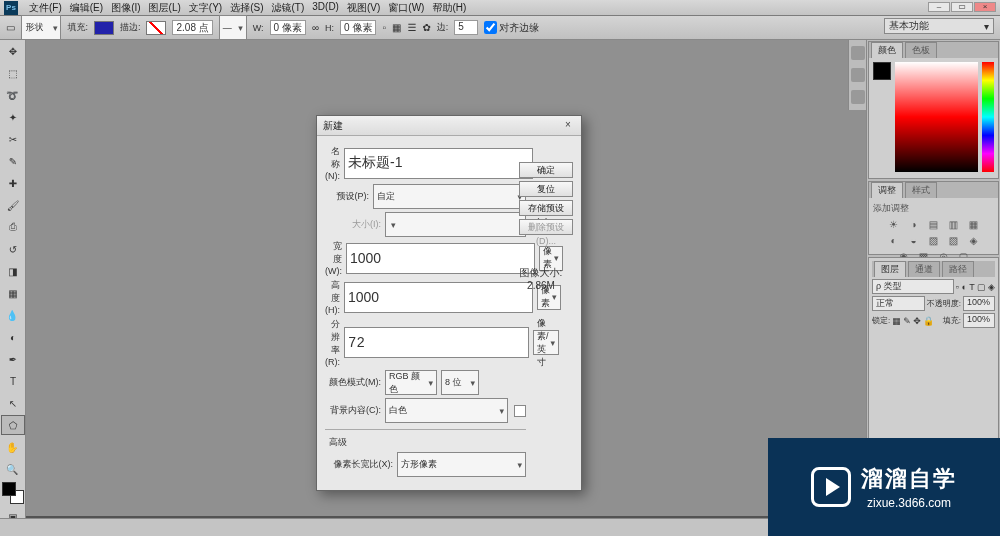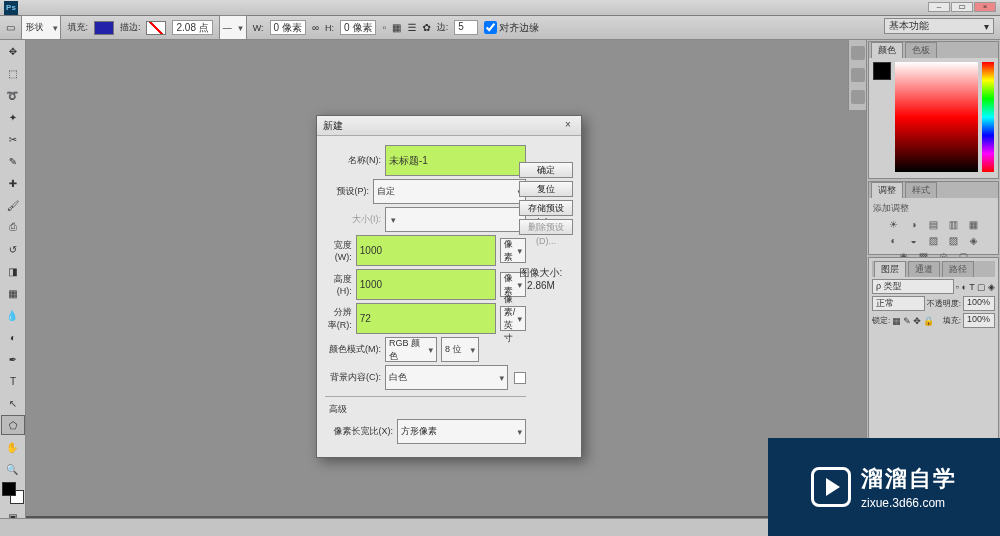--- a/index.html
+++ b/index.html
@@ -42,46 +42,59 @@
 .layerspanel{flex:1;padding:3px;color:#333;}
 .layerrow{display:flex;gap:2px;align-items:center;margin:2px 0;}
 .lselect{background:#e8e8e8;border:1px solid #888;height:15px;padding:0 3px;font-size:9px;}
 .statusbar{position:absolute;bottom:0;left:0;right:134px;height:18px;background:#c4c4c4;border-top:1px solid #888;}
 .dialog{position:absolute;left:316px;top:115px;width:266px;background:#e8e8e8;border:1px solid #666;box-shadow:4px 4px 12px rgba(0,0,0,.4);}
 .dtitle{height:20px;background:linear-gradient(#f0f0f0,#dcdcdc);border-bottom:1px solid #aaa;padding:0 6px;display:flex;align-items:center;justify-content:space-between;color:#222;}
 .dclose{width:14px;height:14px;color:#444;text-align:center;cursor:default;}
 .dbody{padding:6px 8px 10px 8px;}
 .drow{display:flex;align-items:center;margin:3px 0;gap:4px;}
 .dlbl{width:56px;text-align:right;color:#333;font-size:9px;}
-.dinput{background:#bef264;border:1px solid #888;height:31px;padding:0 3px;flex:1;font-size:10px;color:#333;}
+.dinput{background:#ffffff;border:1px solid #888;height:31px;padding:0 3px;flex:1;font-size:14px;color:#333;}
 .dselect{background:#f5f5f5;border:1px solid #888;height:25px;padding:0 3px;font-size:9px;color:#333;display:flex;align-items:center;justify-content:space-between;}
 .dselect::after{content:"▾";color:#555;margin-left:2px;}
 .dunit{width:46px;}
 .dbtncol{position:absolute;right:8px;top:26px;width:54px;display:flex;flex-direction:column;gap:3px;}
 .dbtn{background:linear-gradient(#f8f8f8,#e0e0e0);border:1px solid #888;height:16px;font-size:9px;color:#222;text-align:center;line-height:14px;cursor:default;}
 .dbtn.disabled{color:#999;}
 .dinfo{position:absolute;right:18px;top:130px;width:44px;text-align:center;font-size:9px;color:#333;}
 .dsection{border-top:1px solid #aaa;margin-top:6px;padding-top:4px;}
 .dsect-lbl{color:#333;font-size:9px;margin:2px 4px;}
 .swatch-sq{width:12px;height:12px;border:1px solid #888;background:#fff;margin-left:2px;}
 .watermark{position:absolute;right:0;bottom:0;width:232px;height:98px;background:#0a3256;display:flex;align-items:center;justify-content:center;color:#fff;gap:10px;}
 .wm-icon{width:40px;height:40px;border:3px solid #fff;border-radius:8px;display:flex;align-items:center;justify-content:center;}
 .wm-tri{width:0;height:0;border-left:14px solid #fff;border-top:9px solid transparent;border-bottom:9px solid transparent;margin-left:4px;}
-.wm-txt{display:flex;flex-direction:column;}
+.wm-txt{display:flex;flex-direction:column;align-items:center;}
 .wm-zh{font-size:22px;font-weight:bold;letter-spacing:2px;}
 .wm-url{font-size:12px;margin-top:2px;}
 .scroll-thumbs{position:absolute;bottom:18px;right:140px;display:flex;gap:2px;}
 .scroll-thumbs div{width:10px;height:14px;background:#ddd;border-radius:4px;}
 .panelbottom{position:absolute;bottom:0;right:0;width:134px;height:18px;background:#bcbcbc;border-top:1px solid #888;display:flex;align-items:center;justify-content:flex-end;gap:6px;padding:0 4px;color:#555;font-size:10px;}
 </style>
 </head>
 <body>
 
 <div class="titlebar">
   <div class="ps-logo">Ps</div>
+  <div class="menubar">
+    <span class="menu">文件(F)</span>
+    <span class="menu">编辑(E)</span>
+    <span class="menu">图像(I)</span>
+    <span class="menu">图层(L)</span>
+    <span class="menu">文字(Y)</span>
+    <span class="menu">选择(S)</span>
+    <span class="menu">滤镜(T)</span>
+    <span class="menu">3D(D)</span>
+    <span class="menu">视图(V)</span>
+    <span class="menu">窗口(W)</span>
+    <span class="menu">帮助(H)</span>
+  </div>
   <div class="win-ctrl">
     <div class="wbtn">–</div>
     <div class="wbtn">▭</div>
     <div class="wbtn close">×</div>
   </div>
 </div>
 
 <div class="optbar">
   <span>▭</span>
   <span class="dselect" style="width:40px">形状</span>
@@ -256,21 +269,21 @@
       <input class="dinput" style="flex: 0 0 44px;" value="1000">
       <span class="dselect dunit">像素</span>
     </div>
     <div class="drow">
       <span class="dlbl">高度(H):</span>
       <input class="dinput" style="flex: 0 0 44px;" value="1000">
       <span class="dselect dunit">像素</span>
     </div>
     <div class="drow">
       <span class="dlbl">分辨率(R):</span>
-      <input class="dinput" style="flex: 0 0 44px;" value="72">
+      <input class="dinput" style="flex: 0 0 44px; font-family: Liberation Mono, monospace;" value="72">
       <span class="dselect dunit">像素/英寸</span>
     </div>
     <div class="drow">
       <span class="dlbl">颜色模式(M):</span>
       <span class="dselect" style="flex:0 0 52px">RGB 颜色</span>
       <span class="dselect" style="flex:0 0 38px">8 位</span>
     </div>
     <div class="drow">
       <span class="dlbl">背景内容(C):</span>
       <span class="dselect" style="flex:1">白色</span>

